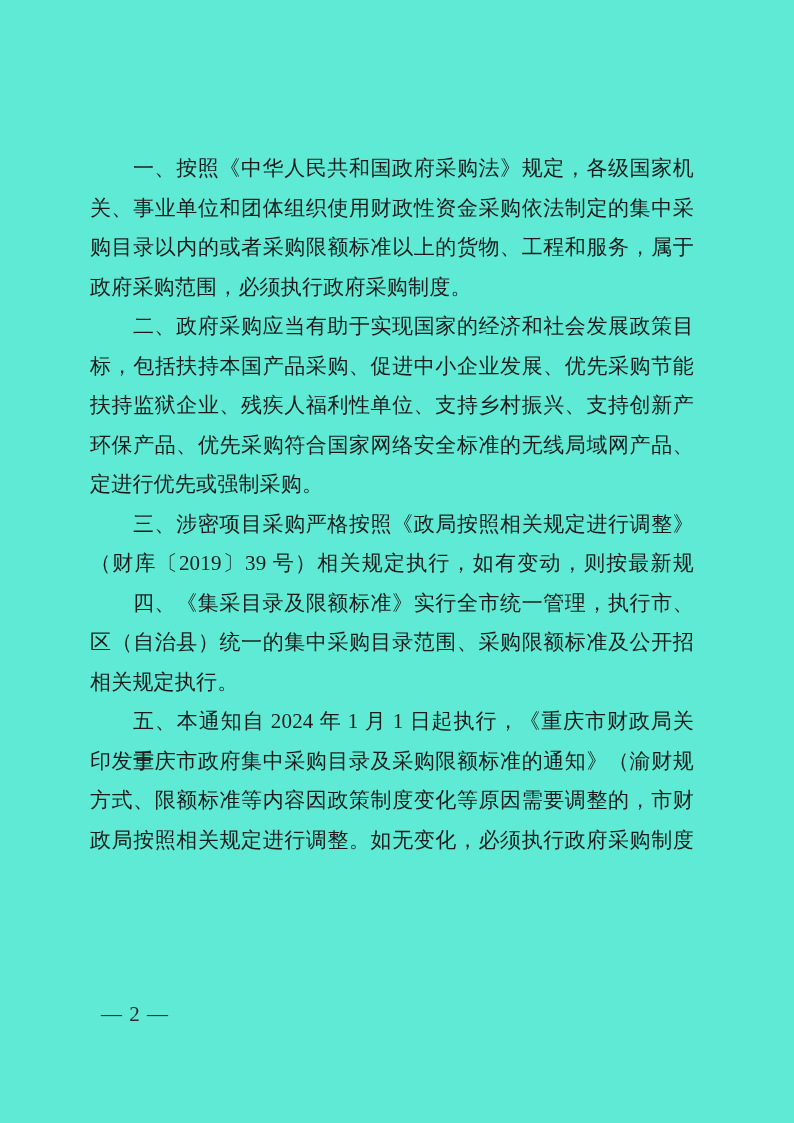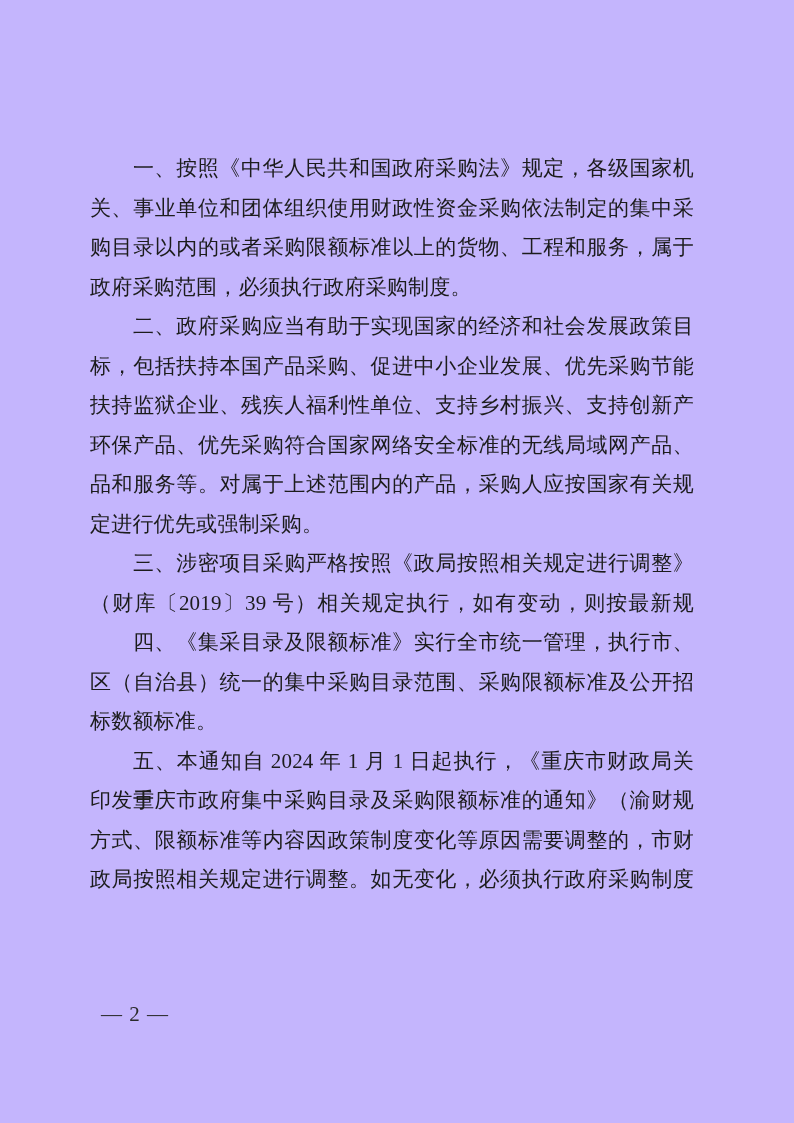--- a/index.html
+++ b/index.html
@@ -4,21 +4,21 @@
 <style>
   html, body {
     margin: 0;
     padding: 0;
     background: #ffffff;
   }
   .page {
     position: relative;
     width: 794px;
     height: 1123px;
-    background: #c4b5fd;
+    background: #5eead4;
     overflow: hidden;
     font-family: "Liberation Serif", "DejaVu Serif", serif;
     color: #1c1c1c;
   }
   .doc-body {
     position: absolute;
     left: 90px;
     top: 149px;
     width: 604px;
   }
@@ -66,31 +66,30 @@
         <div class="text-line indent justify">一、按照《中华人民共和国政府采购法》规定，各级国家机</div>
         <div class="text-line justify">关、事业单位和团体组织使用财政性资金采购依法制定的集中采</div>
         <div class="text-line justify">购目录以内的或者采购限额标准以上的货物、工程和服务，属于</div>
         <div class="text-line last">政府采购范围，必须执行政府采购制度。</div>
       </div>
       <div class="paragraph">
         <div class="text-line indent justify">二、政府采购应当有助于实现国家的经济和社会发展政策目</div>
         <div class="text-line justify">标，包括扶持本国产品采购、促进中小企业发展、优先采购节能</div>
         <div class="text-line justify">扶持监狱企业、残疾人福利性单位、支持乡村振兴、支持创新产</div>
         <div class="text-line justify">环保产品、优先采购符合国家网络安全标准的无线局域网产品、</div>
-        <div class="text-line justify">品和服务等。对属于上述范围内的产品，采购人应按国家有关规</div>
         <div class="text-line last">定进行优先或强制采购。</div>
       </div>
       <div class="paragraph">
         <div class="text-line indent justify">三、涉密项目采购严格按照《政局按照相关规定进行调整》</div>
         <div class="text-line justify">（财库〔2019〕39 号）相关规定执行，如有变动，则按最新规</div>
       </div>
       <div class="paragraph">
         <div class="text-line indent justify">四、《集采目录及限额标准》实行全市统一管理，执行市、</div>
         <div class="text-line justify">区（自治县）统一的集中采购目录范围、采购限额标准及公开招</div>
-        <div class="text-line last">标数额标准。</div>
+        <div class="text-line last">相关规定执行。</div>
       </div>
       <div class="paragraph">
         <div class="text-line indent justify">五、本通知自 2024 年 1 月 1 日起执行，《重庆市财政局关于</div>
         <div class="text-line justify">印发重庆市政府集中采购目录及采购限额标准的通知》（渝财规</div>
         <div class="text-line justify">方式、限额标准等内容因政策制度变化等原因需要调整的，市财</div>
         <div class="text-line justify">政局按照相关规定进行调整。如无变化，必须执行政府采购制度</div>
       </div>
     </div>
   <div class="page-footer">
     <span class="page-number">— 2 —</span>

